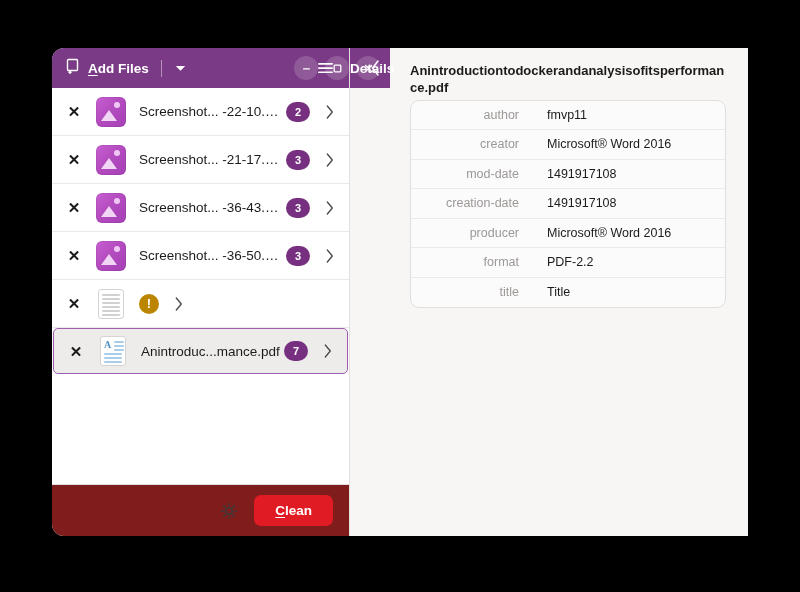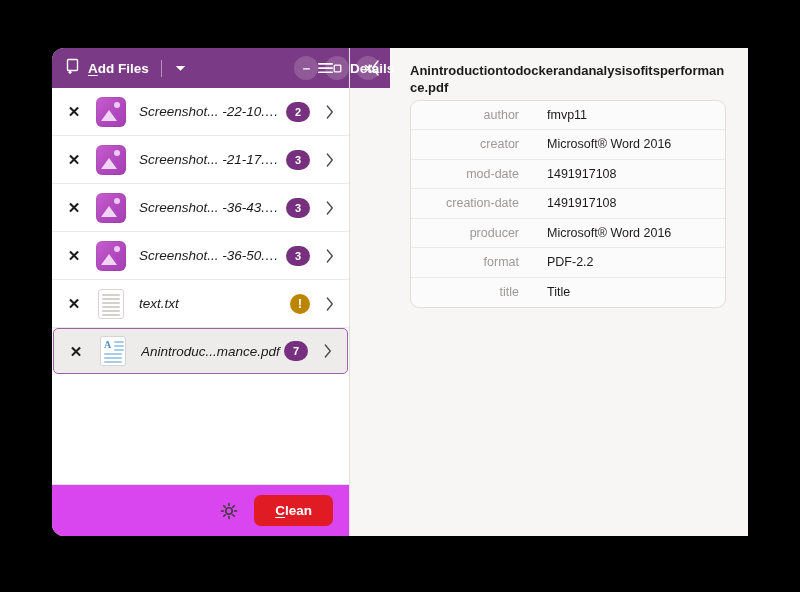--- a/index.html
+++ b/index.html
@@ -132,21 +132,20 @@
     margin-right: 13px;
     position: relative;
   }
   .row-label {
     flex: 1;
     font-size: 13.5px;
     color: #1d1b1a;
     white-space: nowrap;
     overflow: hidden;
     text-overflow: ellipsis;
-    font-style: italic;
   }
   .row-badge {
     flex: 0 0 auto;
     min-width: 24px;
     height: 20px;
     border-radius: 10px;
     background: #77307f;
     color: #ffffff;
     font-size: 11px;
     font-weight: bold;
@@ -232,21 +231,21 @@
   .icon-doc.pdf .bottom-lines {
     position: absolute;
     left: 3px; top: 16px;
     right: 3px;
   }
 
   
   #action-bar {
     flex: 0 0 52px;
     height: 52px;
-    background: #d946ef;
+    background: #7f1d1d;
     border-top: 1px solid #e2e0de;
     display: flex;
     align-items: center;
     justify-content: flex-end;
     gap: 14px;
     padding-right: 16px;
   }
   #settings-button {
     width: 22px; height: 22px;
     display: flex; align-items: center; justify-content: center;
@@ -455,21 +454,20 @@
             <div class="icon-doc">
               <div class="line"></div>
               <div class="line"></div>
               <div class="line"></div>
               <div class="line"></div>
               <div class="line"></div>
               <div class="line"></div>
               <div class="line" style="width:55%"></div>
             </div>
           </div>
-          <div class="row-label">text.txt</div>
           <div class="row-badge warn">!</div>
           <div class="row-chevron">
             <svg width="8" height="14" viewBox="0 0 8 14">
               <path d="M1.3 1 L6.3 7 L1.3 13" fill="none" stroke="#4a4745" stroke-width="1.3" stroke-linecap="round" stroke-linejoin="round"></path>
             </svg>
           </div>
         </div>
         <div class="file-row selected">
           <div class="row-remove">✕</div>
           <div class="row-icon">

